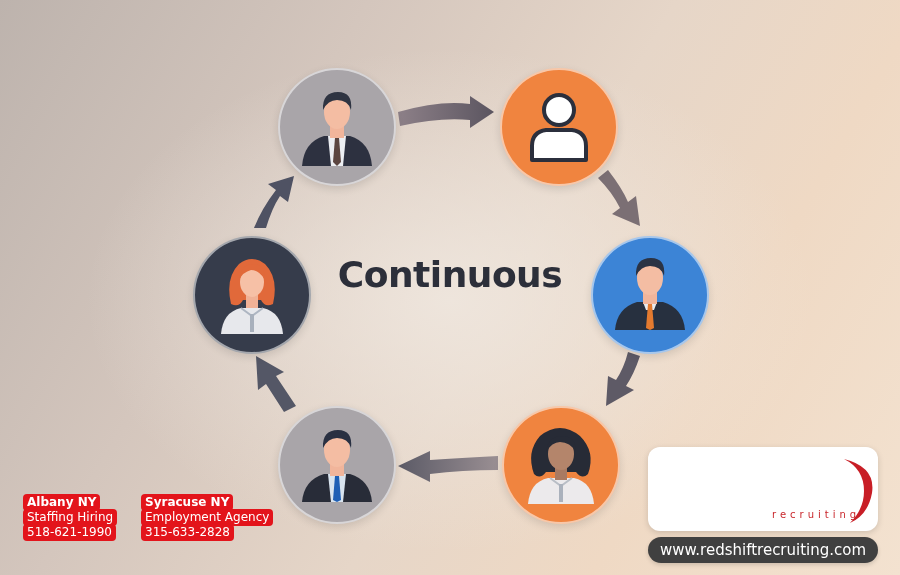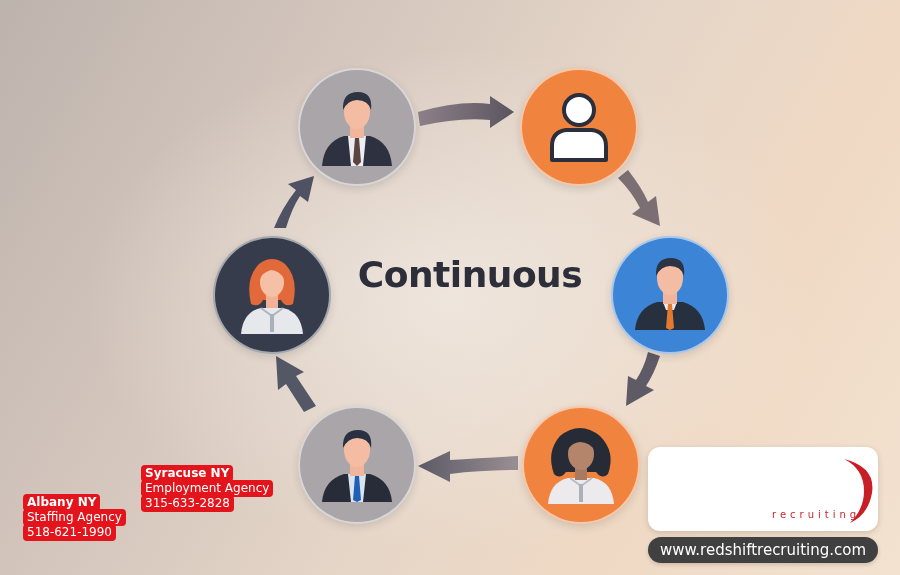--- a/index.html
+++ b/index.html
@@ -5,21 +5,21 @@
   html, body { margin: 0; padding: 0; }
   body {
     width: 900px; height: 575px; overflow: hidden; position: relative;
     background: linear-gradient(120deg, #bdb3ad 0%, #d4c6bd 30%, #e6d6c8 55%, #efd9c4 75%, #f3e2d0 100%);
     font-family: "Liberation Sans", sans-serif;
   }
   .glow {
     position: absolute; inset: 0;
     background: radial-gradient(ellipse 520px 360px at 450px 300px, rgba(240,232,224,0.85), rgba(240,232,224,0) 70%);
   }
-  .stage { position: absolute; inset: 0; margin-left: 20px; }
+  .stage { position: absolute; inset: 0; }
   .node {
     position: absolute; width: 114px; height: 114px; border-radius: 50%;
     box-shadow: 0 3px 8px rgba(0,0,0,0.12);
     border: 2px solid rgba(255,255,255,0.55);
     overflow: hidden;
   }
   .node svg { position: absolute; left: 0; top: 0; width: 114px; height: 114px; }
   .title {
     position: absolute; left: 300px; top: 252px; width: 300px;
     text-align: center; color: #2c2f3a; font-weight: bold;
@@ -166,24 +166,24 @@
     </svg>
   </div>
 
   <div class="title">
     <div>Continuous</div>
   </div>
 </div>
 
 <div class="contact" style="left:24px;top:495px;">
   <div><span class="city">Albany NY</span></div>
-  <div><span>Staffing Agency</span></div>
+  <div><span>Staffing Hiring</span></div>
   <div><span>518-621-1990</span></div>
 </div>
-<div class="contact" style="left:142px;top:466px;text-decoration:underline;">
+<div class="contact" style="left:142px;top:495px;text-decoration:underline;">
   <div><span class="city">Syracuse NY</span></div>
   <div><span>Employment Agency</span></div>
   <div><span>315-633-2828</span></div>
 </div>
 
 <div class="logo-card">
   <div class="logo-sub">recruiting</div>
   <svg class="logo-arc" viewBox="0 0 40 72">
     <path d="M6,6 Q38,14 34,40 Q30,62 12,70 Q26,56 26,38 Q26,16 6,6 Z" fill="#c81e26"></path>
   </svg>

